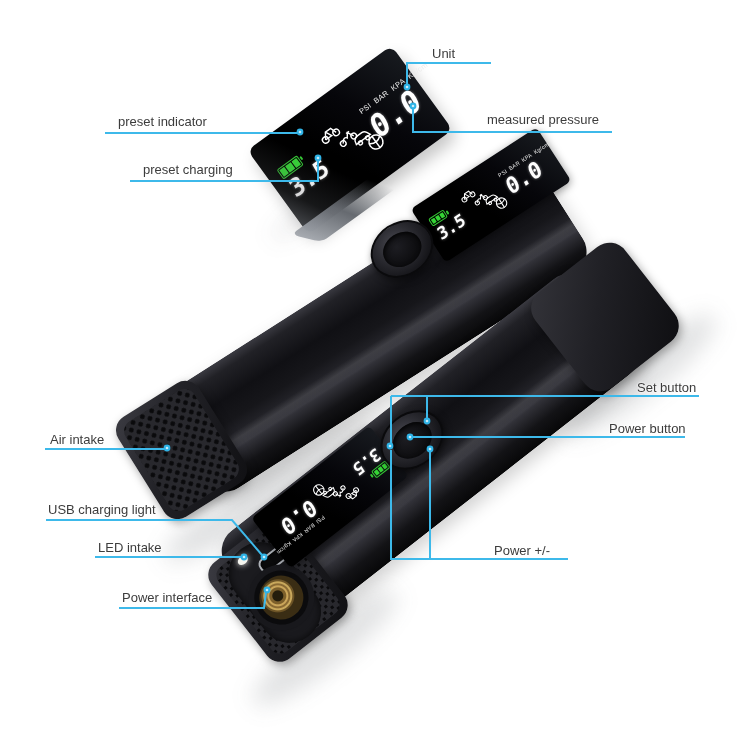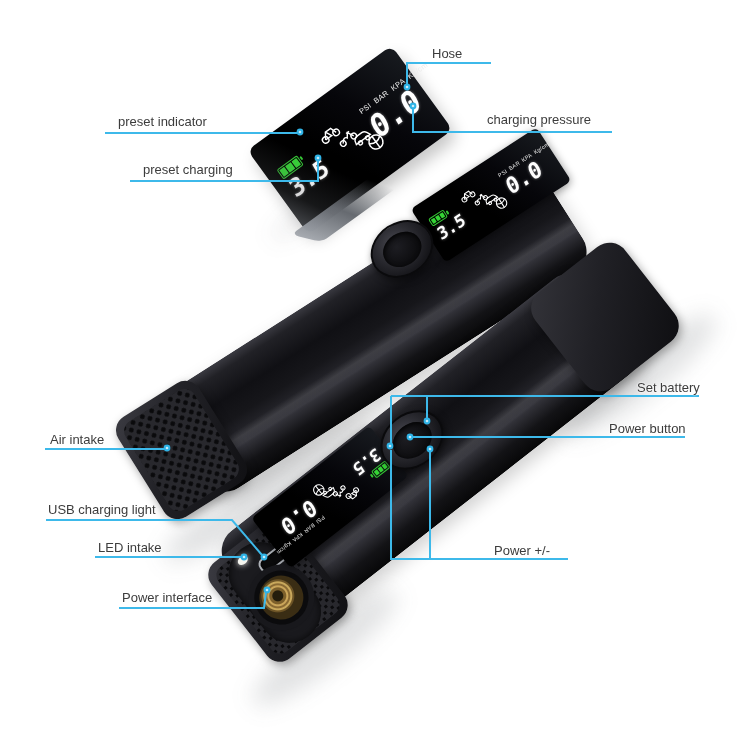--- a/index.html
+++ b/index.html
@@ -288,25 +288,25 @@
         <circle cx="264" cy="557" r="1.3"></circle>
       <circle cx="244" cy="557" r="1.3"></circle>
         <circle cx="267" cy="590" r="1.3"></circle>
       <circle cx="427" cy="421" r="1.3"></circle>
         <circle cx="390" cy="446" r="1.3"></circle>
       <circle cx="410" cy="437" r="1.3"></circle>
         <circle cx="430" cy="449" r="1.3"></circle>
     </g>
   </svg>
 
-  <div class="callout" style="left:432px;top:46px;">Hose</div>
+  <div class="callout" style="left:432px;top:46px;">Unit</div>
   <div class="callout" style="left:118px;top:114px;">preset indicator</div>
-  <div class="callout" style="left:487px;top:112px;">charging pressure</div>
+  <div class="callout" style="left:487px;top:112px;">measured pressure</div>
   <div class="callout" style="left:143px;top:162px;">preset charging</div>
-  <div class="callout" style="left:637px;top:380px;">Set battery</div>
+  <div class="callout" style="left:637px;top:380px;">Set button</div>
   <div class="callout" style="left:609px;top:421px;">Power button</div>
   <div class="callout" style="left:494px;top:543px;">Power +/-</div>
   <div class="callout" style="left:50px;top:432px;text-align:right;">Air intake</div>
   <div class="callout" style="left:48px;top:502px;">USB charging light</div>
   <div class="callout" style="left:98px;top:540px;">LED intake</div>
   <div class="callout" style="left:122px;top:590px;">Power interface</div>
 
 </div>
 
 </body></html>

